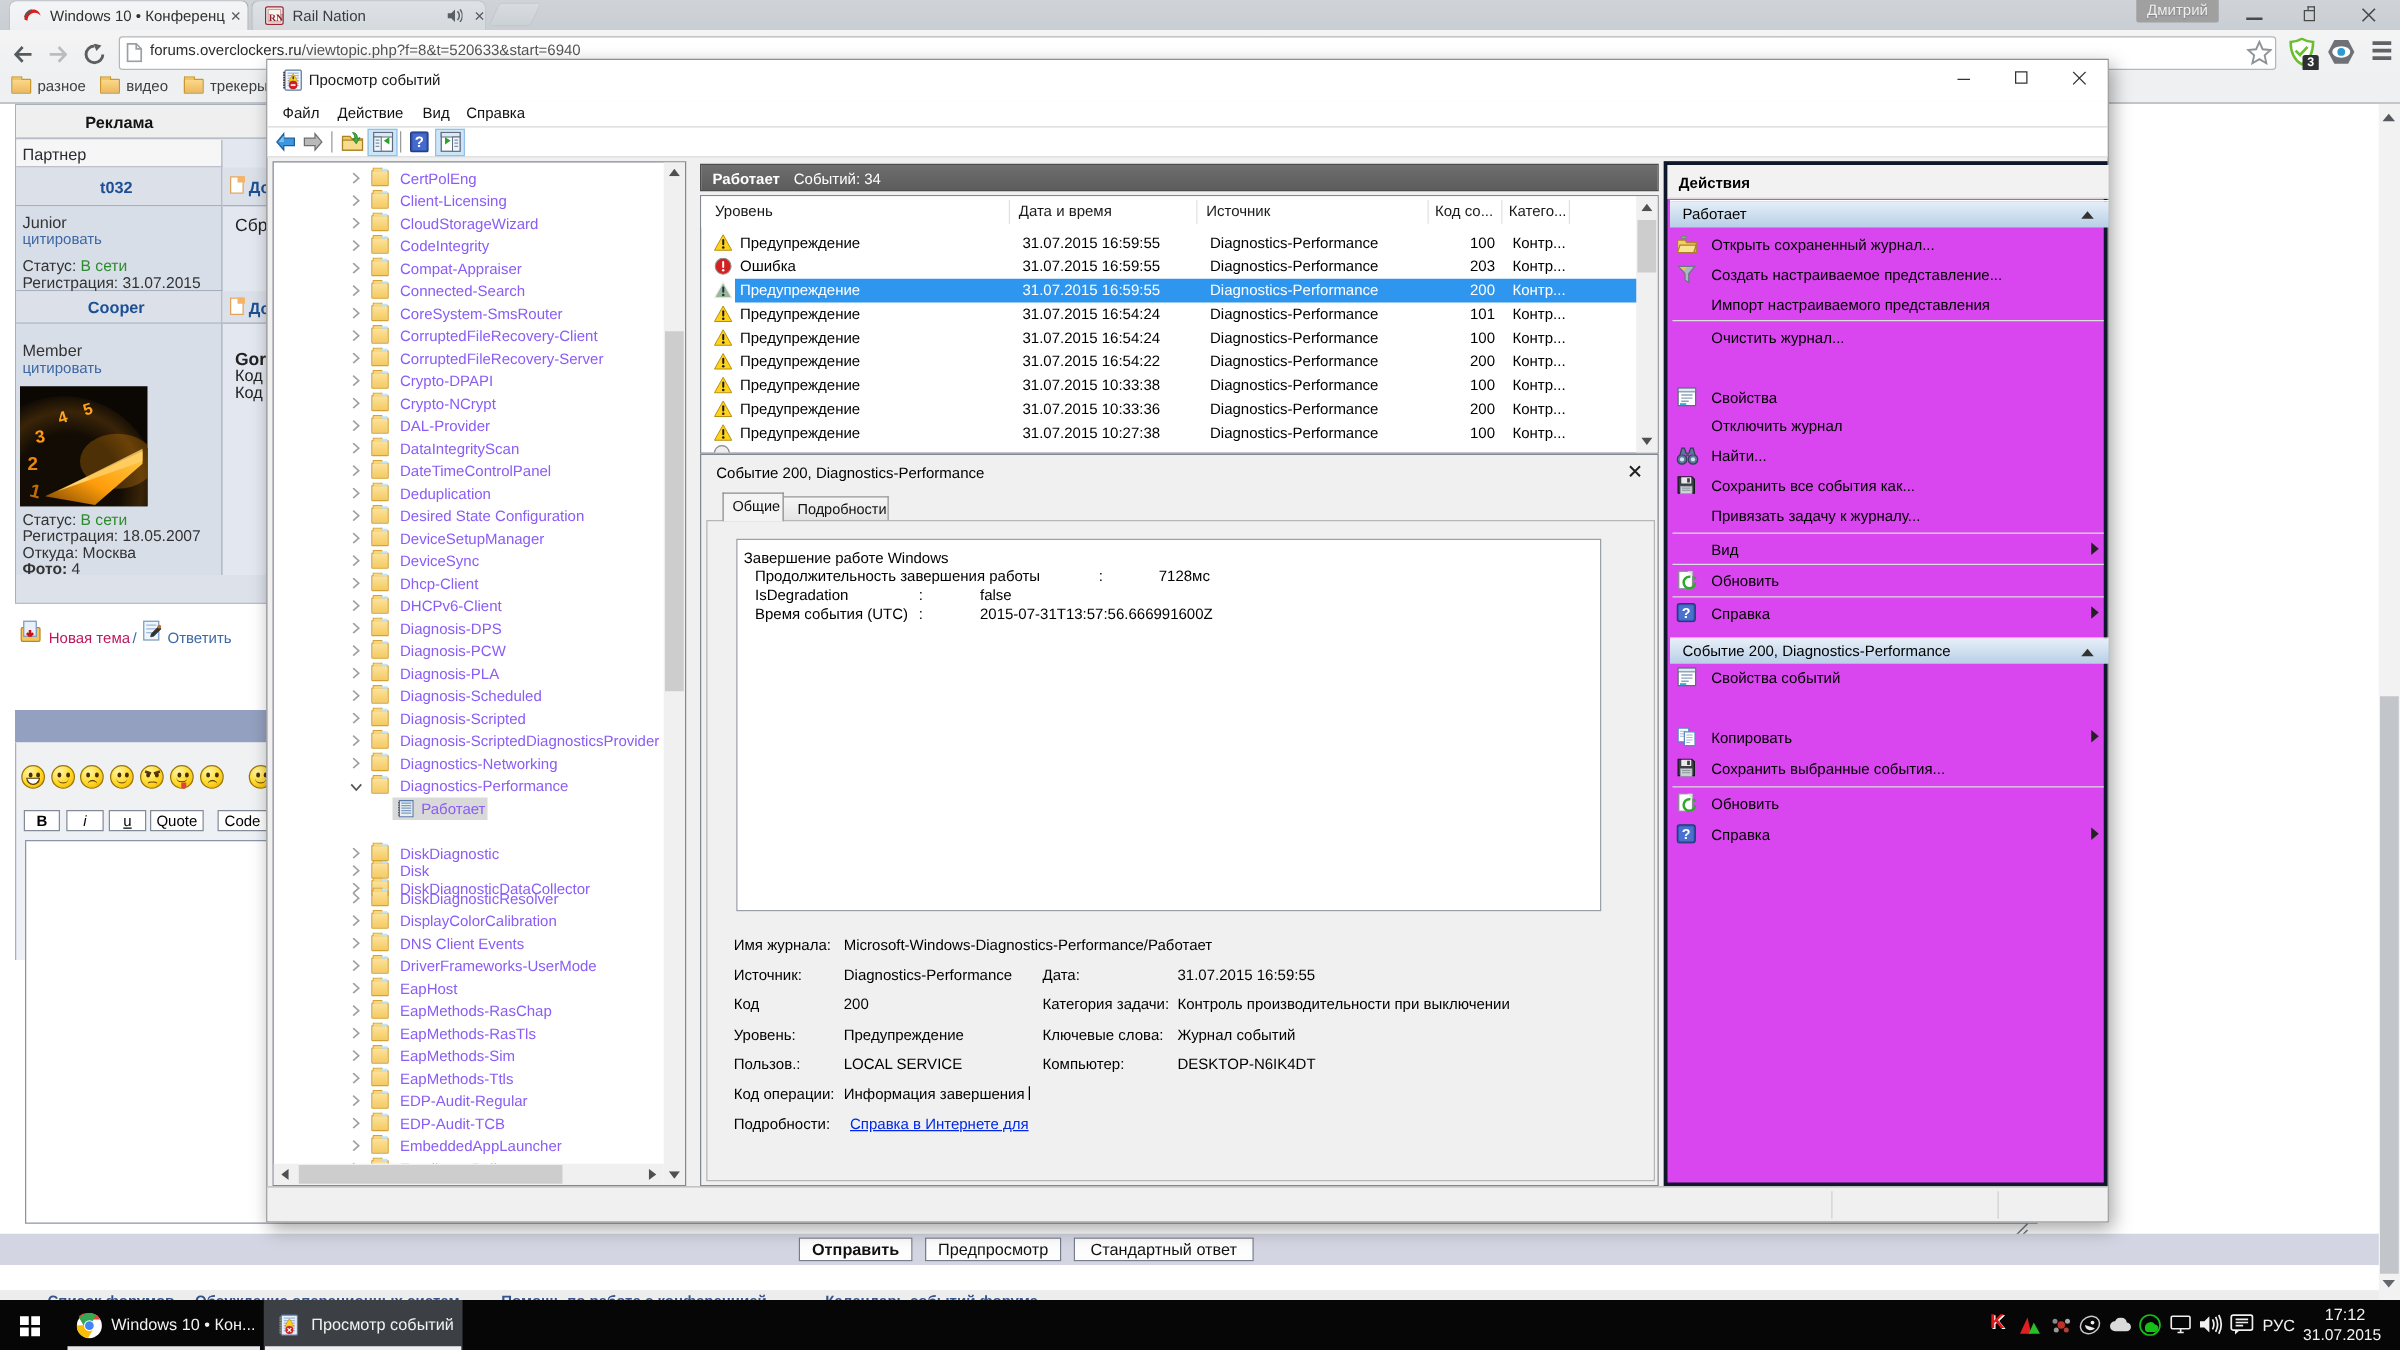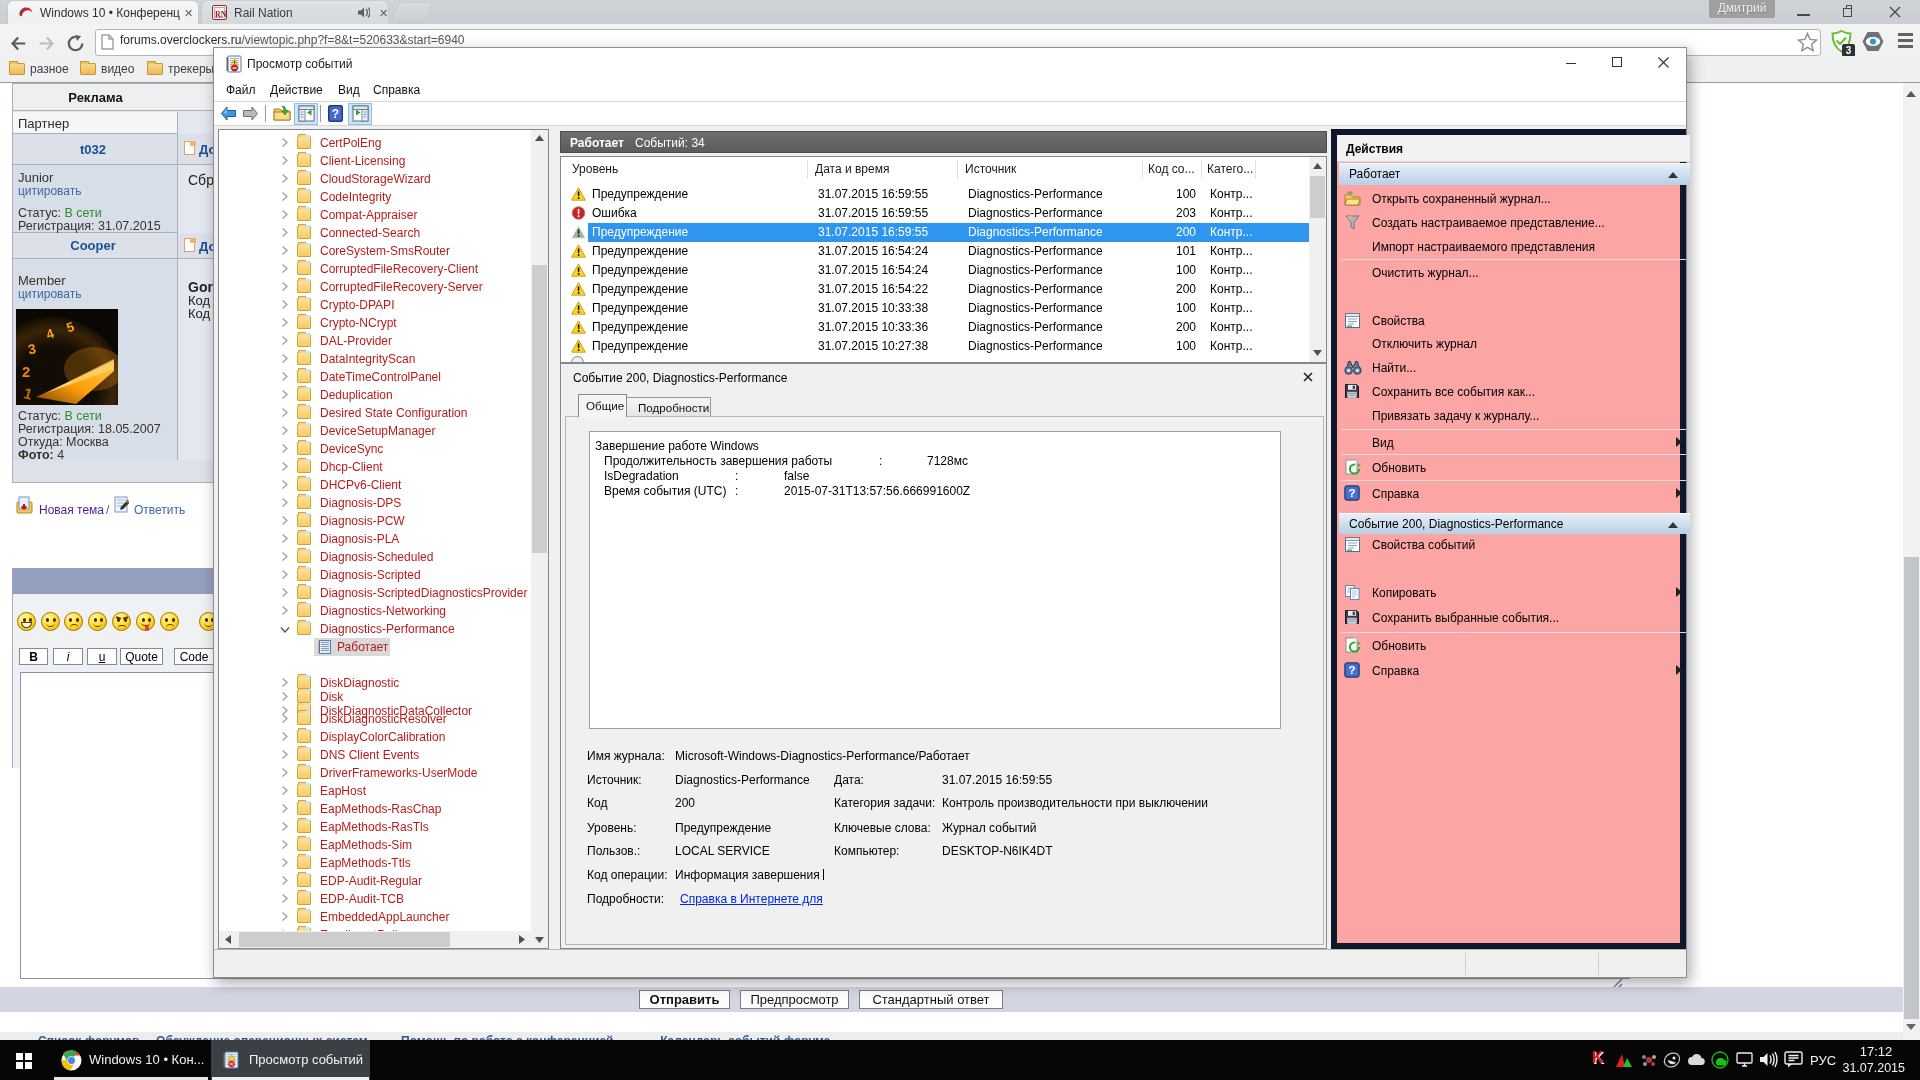--- a/index.html
+++ b/index.html
@@ -26,21 +26,21 @@
 #page{left:0;top:83px;width:1920px;height:957px;background:#fff;overflow:hidden;}
 
 #ev{left:213px;top:47px;width:1474px;height:931px;background:#f0f0f0;border:1px solid #8e8e8e;box-shadow:3px 5px 14px rgba(0,0,0,.35);}
 #ev .titlebar{position:absolute;left:0;top:0;width:100%;height:33px;background:#fff;}
 #ev .menubar{position:absolute;left:0;top:33px;width:100%;height:20px;background:#fff;font-size:12px;color:#111;}
 #ev .menubar span{position:absolute;top:2px;}
 #ev .evtoolbar{position:absolute;left:0;top:53px;width:100%;height:25px;background:#fff;border-top:1px solid #d7d7d7;border-bottom:1px solid #d7d7d7;}
 
 .panel{position:absolute;background:#fff;border:1px solid #828790;}
 
-.trow{position:absolute;left:0;width:420px;height:18px;font-size:12px;color:#b91c1c;white-space:nowrap;}
+.trow{position:absolute;left:0;width:420px;height:18px;font-size:12px;color:#8b5cf6;white-space:nowrap;}
 .trow .lab{position:absolute;left:101px;top:2px;}
 .chev{position:absolute;left:61px;top:4px;width:9px;height:9px;}
 .chev svg{display:block;}
 .fold{position:absolute;left:78px;top:2px;width:14px;height:13px;background:linear-gradient(#fce29c,#f5cb62);border:1px solid #d3a239;border-radius:1px;}
 .fold:before{content:"";position:absolute;left:0px;top:-3px;width:6px;height:2px;background:#f8d87e;border:1px solid #d3a239;border-bottom:none;border-radius:1px 0 0 0;}
 .fold:after{content:"";position:absolute;left:7px;top:-2px;width:5px;height:2px;background:#bfe3f9;}
 
 .lrow{position:absolute;left:1px;width:744px;height:19px;font-size:12px;color:#000;}
 .lrow .c1{position:absolute;left:30px;top:2px;}
 .lrow .c2{position:absolute;left:256px;top:2px;}
@@ -198,21 +198,21 @@
   <div class="abs" style="left:188px;top:210px;font-size:13px;color:#222;">Код</div>
   <div class="abs" style="left:188px;top:223px;font-size:13px;color:#222;">Код</div>
 
   <div class="abs" style="left:13px;top:377px;width:1673px;height:22px;background:#dce1ea;"></div>
 
   <svg class="abs" style="left:16px;top:413px" width="17" height="18" viewBox="0 0 17 18">
       <rect x="1" y="6" width="15" height="11" rx="1" fill="#f5c75e" stroke="#b8872a"></rect>
       <rect x="3" y="1" width="10" height="12" fill="#e8f1fb" stroke="#7a9ac0"></rect>
       <path d="M8 8 v5 m0 0 l-2.5-2.5 m2.5 2.5 l2.5-2.5" stroke="#cc1111" stroke-width="2" fill="none"></path>
     </svg>
-  <span class="abs" style="left:39px;top:420px;font-size:12px;color:#4c1d95;">Новая тема</span>
+  <span class="abs" style="left:39px;top:420px;font-size:12px;color:#be185d;">Новая тема</span>
   <span class="abs" style="left:106px;top:420px;font-size:12px;color:#3d68a5;">/</span>
   <svg class="abs" style="left:114px;top:413px" width="15" height="17" viewBox="0 0 15 17">
       <rect x="1" y="1" width="12" height="15" fill="#eef5fc" stroke="#7a9ac0"></rect>
       <path d="M3 4h8M3 7h8M3 10h5" stroke="#9db8d6" stroke-width="1"></path>
       <path d="M7 11 l6-6 2 2-6 6 -2.5.5 z" fill="#333" stroke="#333" stroke-width=".5"></path>
       <circle cx="13.4" cy="5.2" r="1.5" fill="#d2691e"></circle>
     </svg>
   <span class="abs" style="left:134px;top:420px;font-size:12px;color:#3d68a5;">Ответить</span>
 
   <div class="abs" style="left:12px;top:485px;width:1675px;height:26px;background:#93a0bf;"></div>
@@ -963,21 +963,21 @@
         <span style="position:absolute;left:114px;top:480px;">LOCAL SERVICE</span>
         <span style="position:absolute;left:273px;top:480px;">Компьютер:</span>
         <span style="position:absolute;left:381px;top:480px;">DESKTOP-N6IK4DT</span>
     <span style="position:absolute;left:26px;top:504px;">Код операции:</span>
         <span style="position:absolute;left:114px;top:504px;">Информация завершения <span style="display:inline-block;width:1px;height:11px;background:#000;vertical-align:-1px;"></span></span>
     <span style="position:absolute;left:26px;top:528px;">Подробности:</span>
         <span style="position:absolute;left:119px;top:528px;color:#0026e8;text-decoration:underline;">Справка в Интернете для </span>
   </div>
 </div>
 
-  <div class="abs" id="actions" style="left:1117px;top:81px;width:355px;height:820px;background:#fca5a5;border:6px solid #0f172a;">
+  <div class="abs" id="actions" style="left:1117px;top:81px;width:355px;height:820px;background:#d946ef;border:3px solid #0f172a;">
       <div style="position:absolute;left:0;top:0;width:353px;height:27px;background:#f2f2f2;border-bottom:1px solid #d8d8d8;">
         <span style="position:absolute;left:9px;top:7px;font-size:12px;font-weight:bold;color:#000;">Действия</span>
       </div>
 <div class="ahdr" style="top:28px;height:22px;">
         <span class="t">Работает</span>
         <span class="up"></span>
       </div>
 <div class="act" style="top:51.5px;">
         <span class="ico"><svg width="17" height="17" viewBox="0 0 17 17">
             <path d="M4 2 h4 v1.5 h-4 z" fill="#8fd18f" stroke="#3f8f3f" stroke-width=".6"></path>

